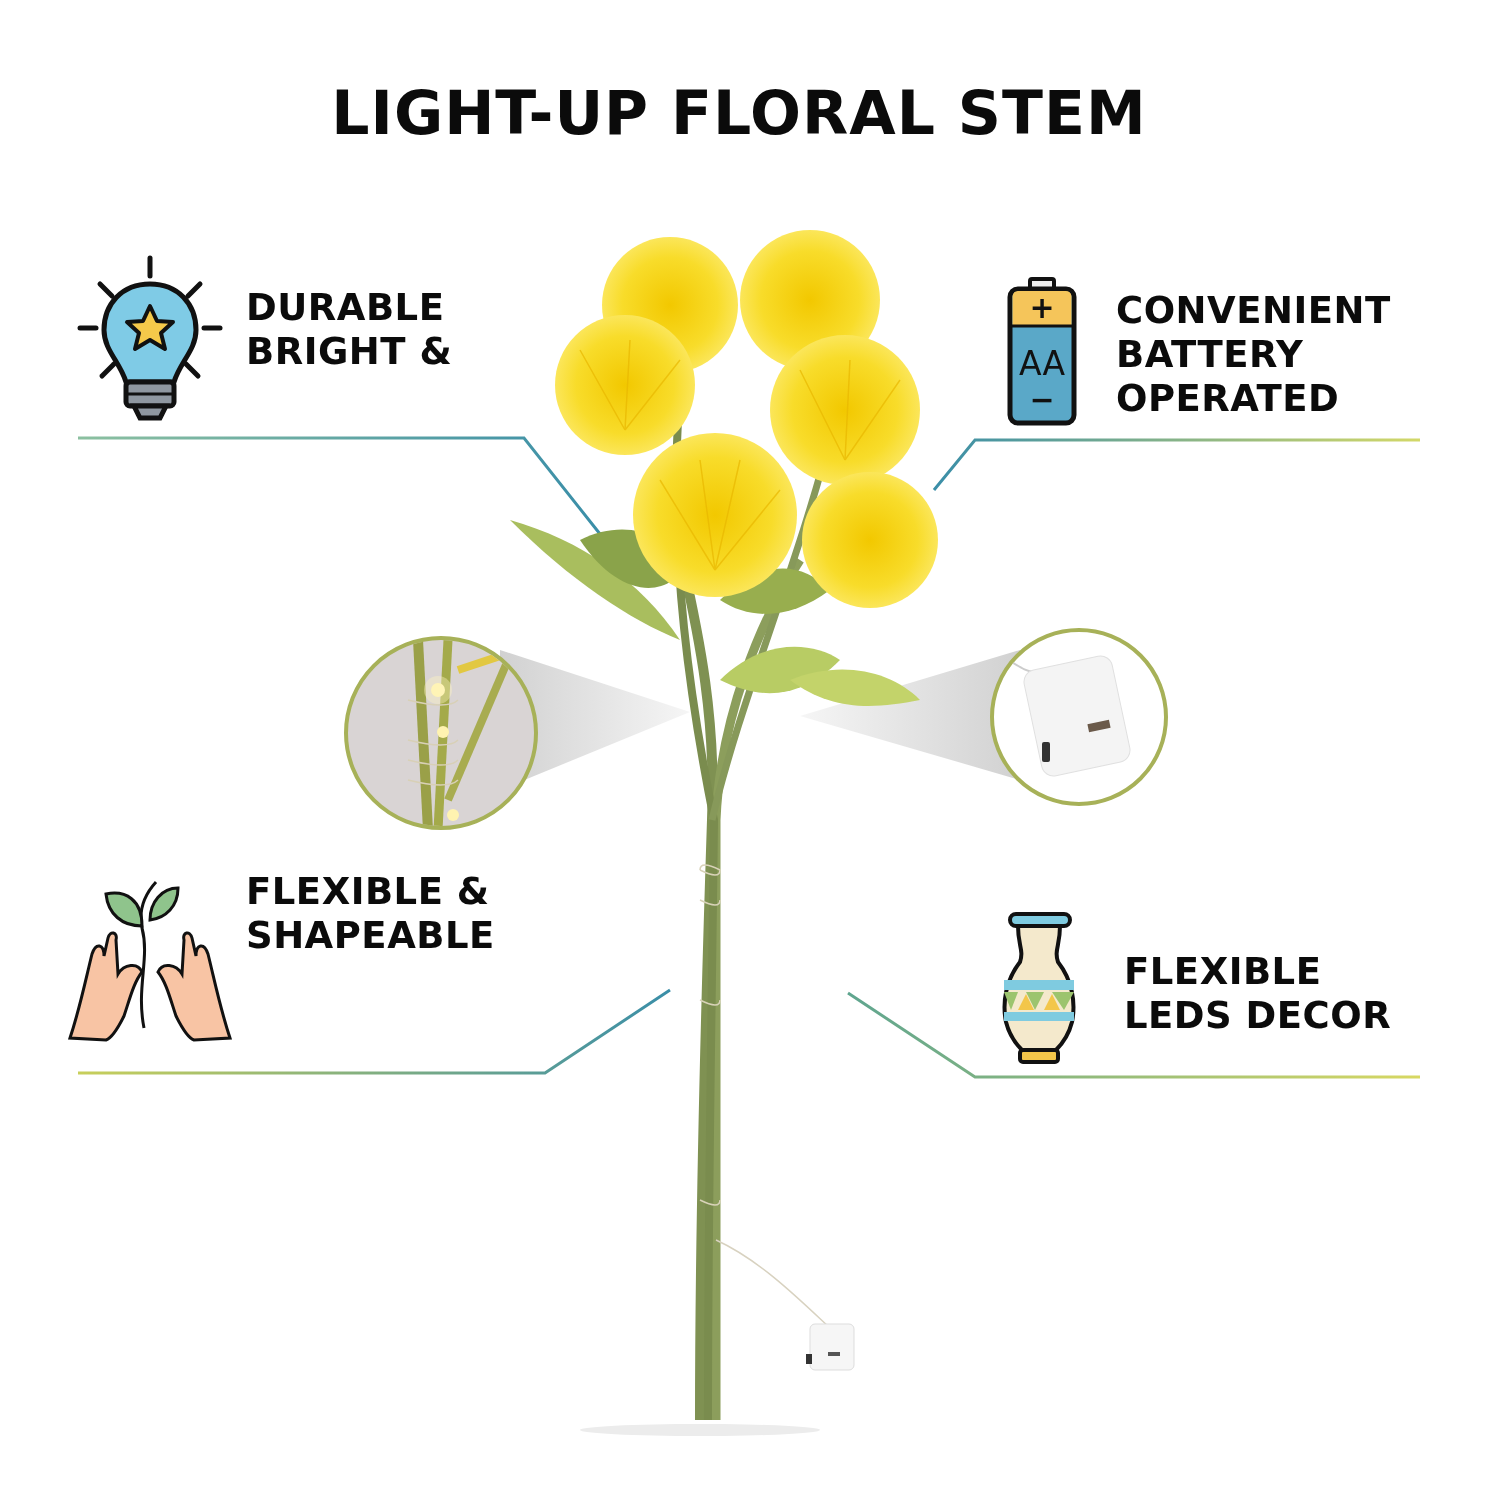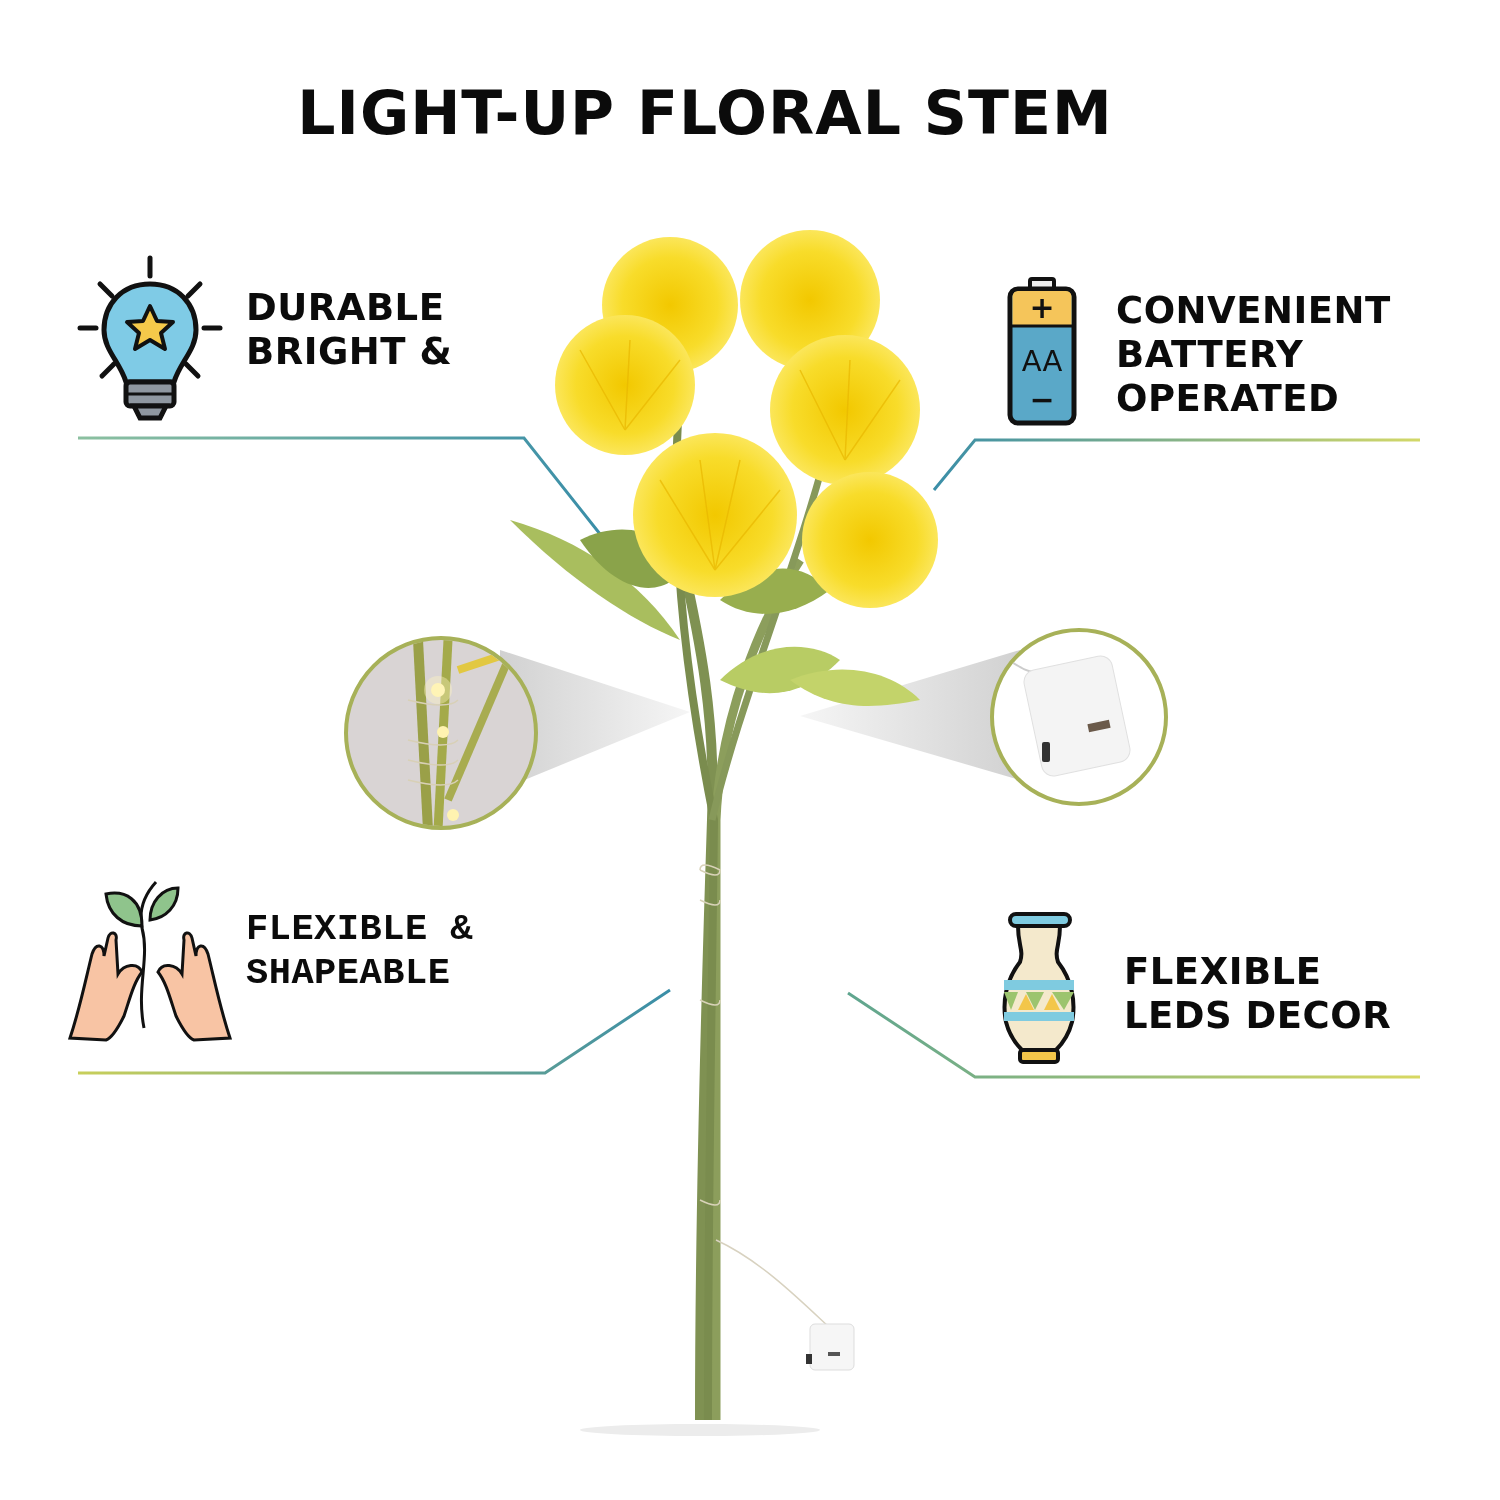--- a/index.html
+++ b/index.html
@@ -1,17 +1,17 @@
 <!DOCTYPE html>
 <html><head>
 <meta charset="utf-8">
 <style>
   html, body { margin: 0; padding: 0; background: #ffffff; }
   body { width: 1500px; height: 1500px; position: relative; overflow: hidden; font-family: "DejaVu Sans", sans-serif; }
-  .title { position: absolute; left: 0; top: 78px; width: 1410px; text-align: center; font-weight: bold; font-size: 60px; letter-spacing: 1px; color: #0b0b0b; font-family: "DejaVu Sans", sans-serif; }
+  .title { position: absolute; left: 0; top: 78px; width: 1410px; text-align: center; font-weight: bold; font-size: 60px; letter-spacing: 1px; color: #0b0b0b; font-family: "DejaVu Sans", sans-serif; padding-left: 34px; }
   .feature-text { position: absolute; font-weight: bold; font-size: 37px; line-height: 44px; color: #0b0b0b; font-family: "DejaVu Sans", sans-serif; letter-spacing: 0.5px; }
   .feature-text span { display: block; white-space: nowrap; }
   .icon { position: absolute; }
   svg.lines { position: absolute; left: 0; top: 0; }
   .inset { position: absolute; border-radius: 50%; overflow: hidden; }
 </style>
 </head>
 <body>
 
 <div class="title">LIGHT-UP FLORAL STEM</div>
@@ -147,39 +147,39 @@
 </div>
 
 <div class="icon" style="left:1006px;top:276px;width:72px;height:150px;">
   <svg width="72" height="150">
     <rect x="24" y="3" width="24" height="10" rx="2" fill="#eee" stroke="#111" stroke-width="4"></rect>
     <rect x="4" y="13" width="64" height="134" rx="8" fill="#5aa8c8" stroke="#111" stroke-width="5"></rect>
     <path d="M6.5,20 a6,6 0 0 1 6,-5 h47 a6,6 0 0 1 6,5 v30 h-59 Z" fill="#f5c55a"></path>
     <line x1="4" y1="50" x2="68" y2="50" stroke="#111" stroke-width="3"></line>
   </svg>
   <div style="position:absolute;left:0;top:14px;width:72px;text-align:center;font-weight:bold;font-size:30px;color:#111;font-family:'DejaVu Sans',sans-serif;">+</div>
-  <div style="position:absolute;left:0;top:68px;width:72px;text-align:center;font-size:29px;color:#111;font-family:'DejaVu Sans',sans-serif;">AA</div>
+  <div style="position:absolute;left:0;top:68px;width:72px;text-align:center;font-size:33px;color:#111;font-family:'DejaVu Sans',sans-serif;">AA</div>
   <div style="position:absolute;left:0;top:106px;width:72px;text-align:center;font-weight:bold;font-size:30px;color:#111;font-family:'DejaVu Sans',sans-serif;">−</div>
 </div>
 <div class="feature-text" style="left:1116px;top:289px;">
   <span>CONVENIENT</span>
   <span>BATTERY</span>
   <span>OPERATED</span>
 </div>
 
 <div class="icon" style="left:66px;top:878px;width:168px;height:166px;">
   <svg width="168" height="166">
     <path d="M78,150 C70,110 84,80 76,50 C72,30 80,15 90,4" stroke="#111" stroke-width="3" fill="none"></path>
     <path d="M40,16 C60,12 76,22 76,48 C56,48 42,36 40,16 Z" fill="#8fc48c" stroke="#111" stroke-width="3"></path>
     <path d="M112,10 C96,10 84,24 84,42 C100,40 112,28 112,10 Z" fill="#8fc48c" stroke="#111" stroke-width="3"></path>
     <path d="M4,160 C14,130 20,100 26,76 C30,64 38,66 38,78 L42,60 C44,52 52,54 50,62 L52,96 C58,86 72,84 76,94 C68,104 64,120 58,138 C52,150 46,160 40,162 Z" fill="#f8c4a4" stroke="#111" stroke-width="3"></path>
     <path d="M164,160 C154,130 148,100 142,76 C138,64 130,66 130,78 L126,60 C124,52 116,54 118,62 L116,96 C110,86 96,84 92,94 C100,104 104,120 110,138 C116,150 122,160 128,162 Z" fill="#f8c4a4" stroke="#111" stroke-width="3"></path>
   </svg>
 </div>
-<div class="feature-text" style="left:246px;top:907px;font-family:Liberation Mono, monospace;">
+<div class="feature-text" style="left:246px;top:870px;">
   <span>FLEXIBLE &amp;</span>
   <span>SHAPEABLE</span>
 </div>
 
 <div class="icon" style="left:996px;top:910px;width:86px;height:154px;">
   <svg width="86" height="154">
     <rect x="14" y="4" width="60" height="12" rx="6" fill="#7fcbe0" stroke="#111" stroke-width="4"></rect>
     <path d="M22,16 C22,36 28,40 24,52 C10,70 6,92 10,112 C14,128 22,136 26,140 L60,140 C64,136 72,128 76,112 C80,92 76,70 62,52 C58,40 64,36 64,16 Z" fill="#f4e9cc" stroke="#111" stroke-width="4"></path>
     <rect x="8" y="70" width="70" height="10" fill="#7fcbe0"></rect>
     <polygon points="8,82 22,82 15,100" fill="#9cc46e"></polygon>

